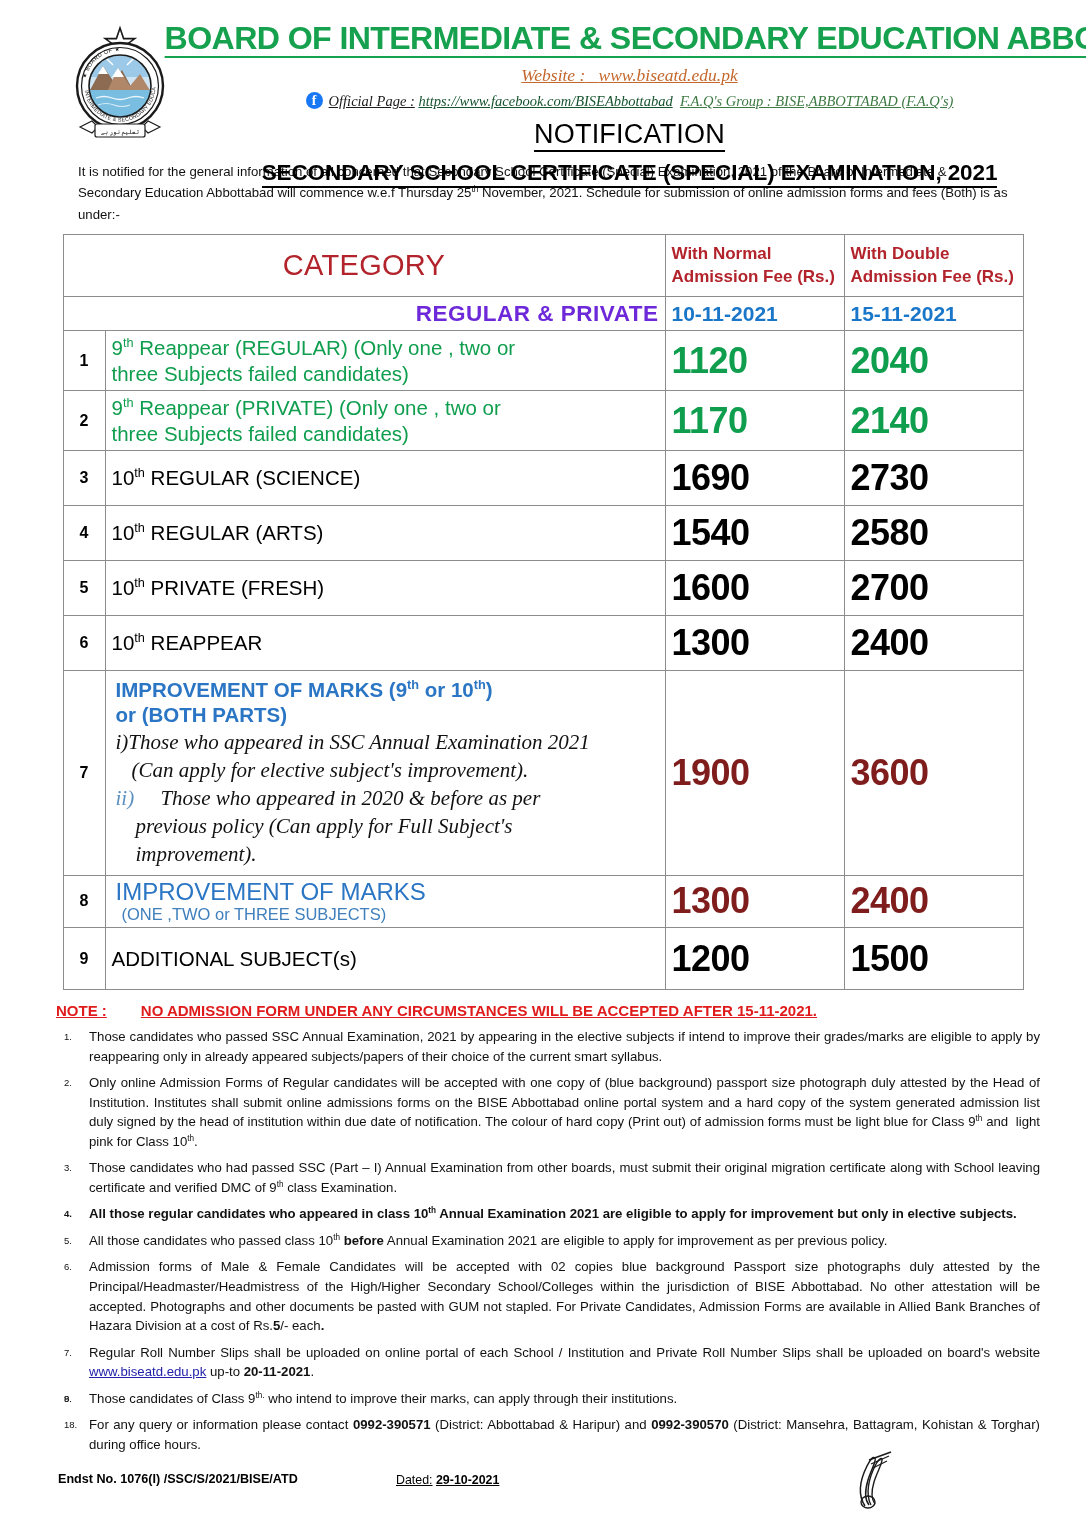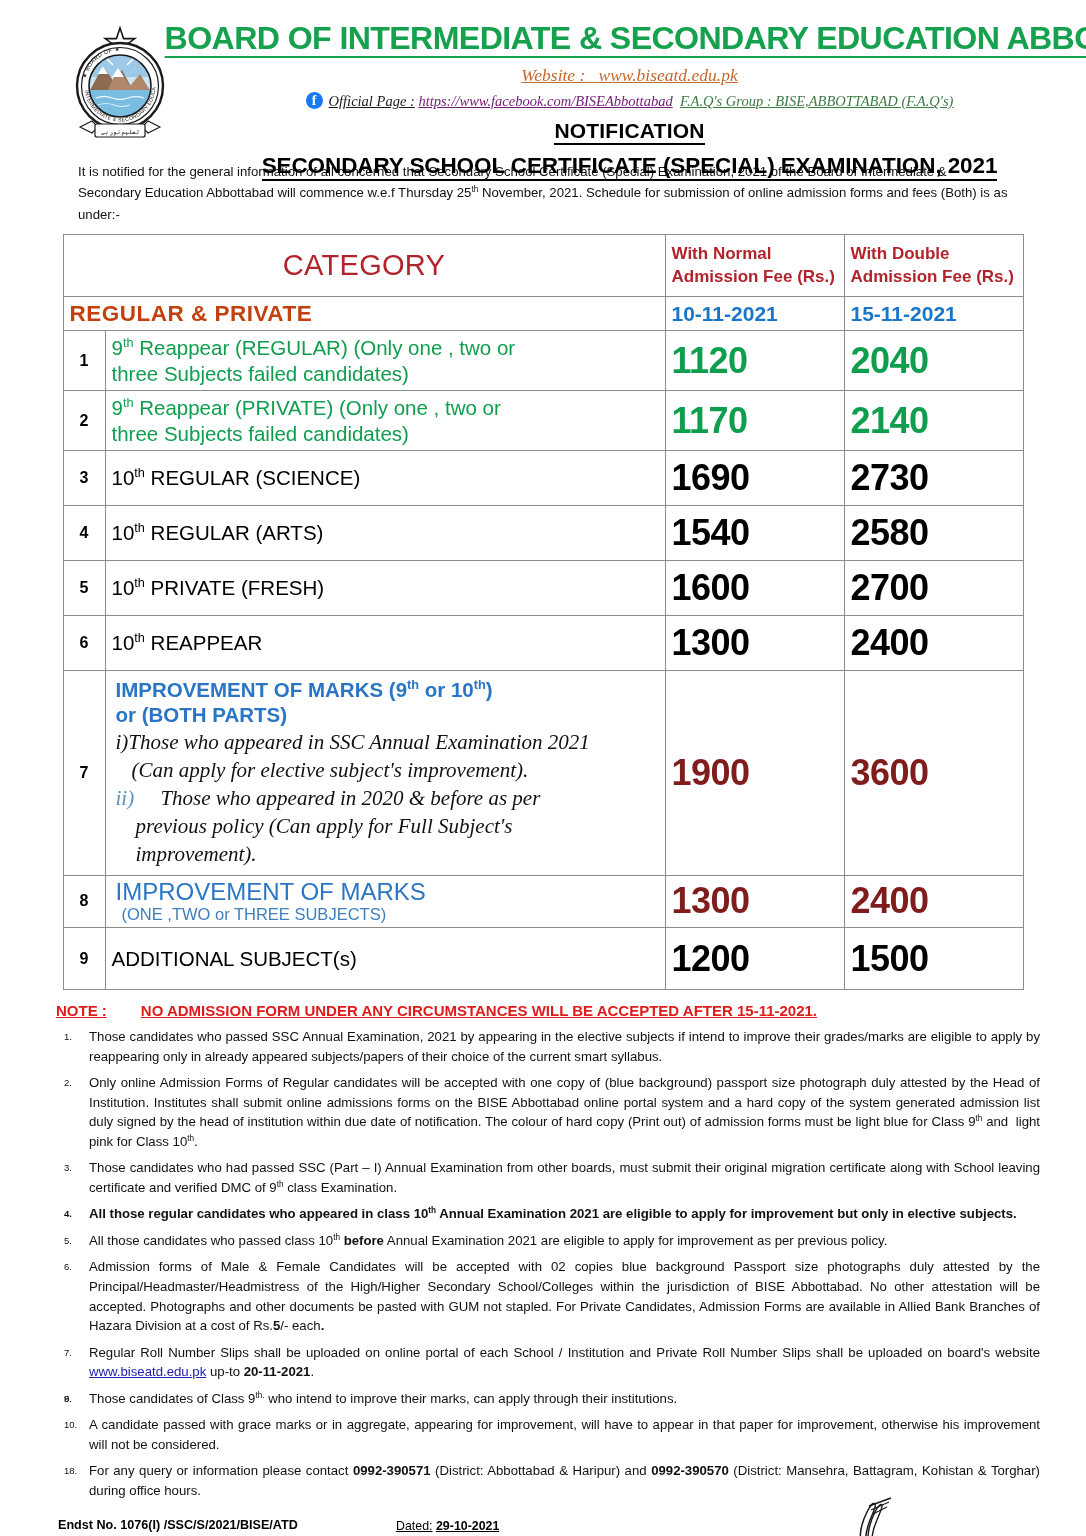--- a/index.html
+++ b/index.html
@@ -90,27 +90,27 @@
     transform: translateY(-52%);
     text-align: center;
     color: #fff;
     font-family: "Liberation Serif", serif;
     font-weight: bold;
     font-style: normal;
     font-size: 14px;
     line-height: 1;
   }
   .fb-official { color: #1a1a1a; text-decoration: underline; }
-  .fb-url { color: #701a75; text-decoration: underline; margin-top: 41px; }
+  .fb-url { color: #14532d; text-decoration: underline; margin-top: 41px; }
   .fb-faq { color: #3c7a42; text-decoration: underline; }
 
   .notif-title {
     text-align: center;
-    font-weight: bold;
-    font-size: 21px;
+    font-weight: normal;
+    font-size: 27px;
     margin-top: 9px;
     letter-spacing: 0.2px;
   }
   .notif-title span { border-bottom: 2px solid #000; padding-bottom: 1px; }
 
   .exam-title {
     text-align: center;
     font-weight: bold;
     font-size: 22.5px;
     margin-top: 10px;
@@ -152,22 +152,22 @@
     letter-spacing: 0.3px;
   }
   .fee-head {
     color: #b2232b;
     font-weight: bold;
     font-size: 17px;
     line-height: 1.35;
     padding: 8px 2px;
   }
   .subhead-cat {
-    text-align: left;
-    color: #c2410c;
+    text-align: right;
+    color: #6d28d9;
     font-weight: bold;
     font-size: 22.5px;
     letter-spacing: 0.5px;
   }
   .subhead-date {
     color: #1a76c8;
     font-weight: bold;
     font-size: 21px;
   }
 
@@ -514,24 +514,20 @@
 
     <div class="note-item">
       <span class="num">8.</span>
     </div>
 
     <div class="note-item">
       <span class="num">9.</span>
       <span>Those candidates of Class 9<sup>th.</sup> who intend to improve their marks, can apply through their institutions.</span>
     </div>
 
-    <div class="note-item">
-      <span class="num">10.</span>
-      <span>A candidate passed with grace marks or in aggregate, appearing for improvement, will have to appear in that paper for improvement, otherwise his improvement will not be considered.</span>
-    </div>
 
     <div class="note-item">
       <span class="num">18.</span>
       <span>For any query or information please contact <b>0992-390571</b> (District: Abbottabad &amp; Haripur) and <b>0992-390570</b> (District: Mansehra, Battagram, Kohistan &amp; Torghar) during office hours.</span>
     </div>
   </div>
 
   <div class="footer">
     <div class="endst">Endst No.  1076(I) /SSC/S/2021/BISE/ATD</div>
     <div class="dated">

